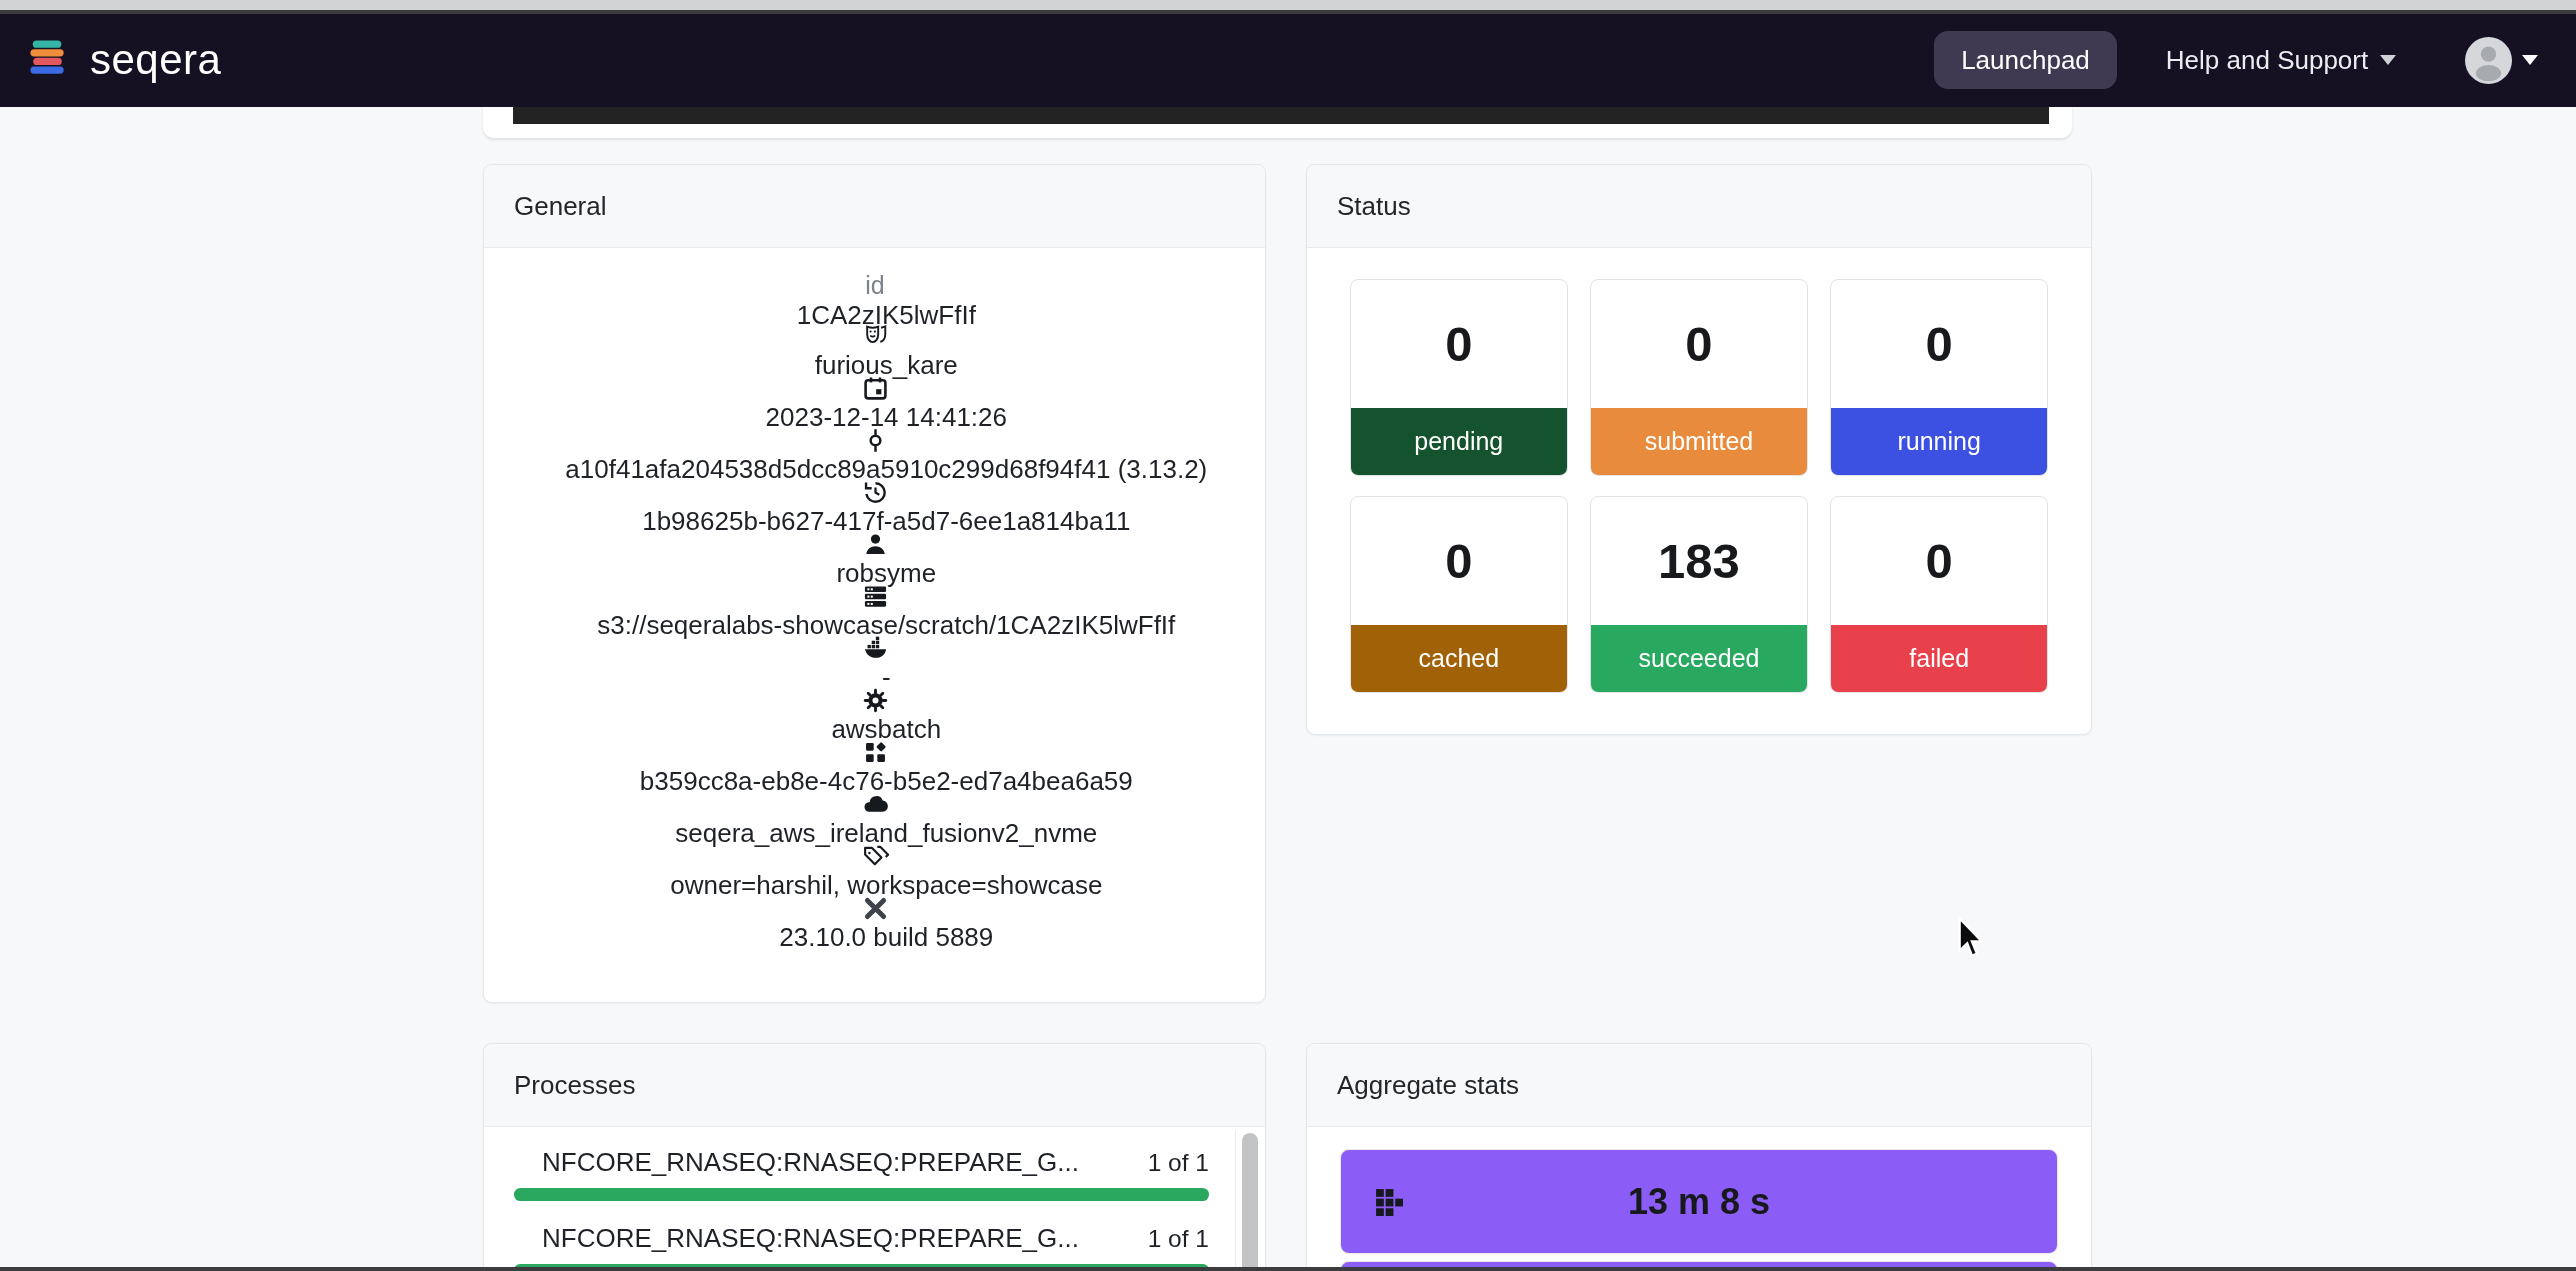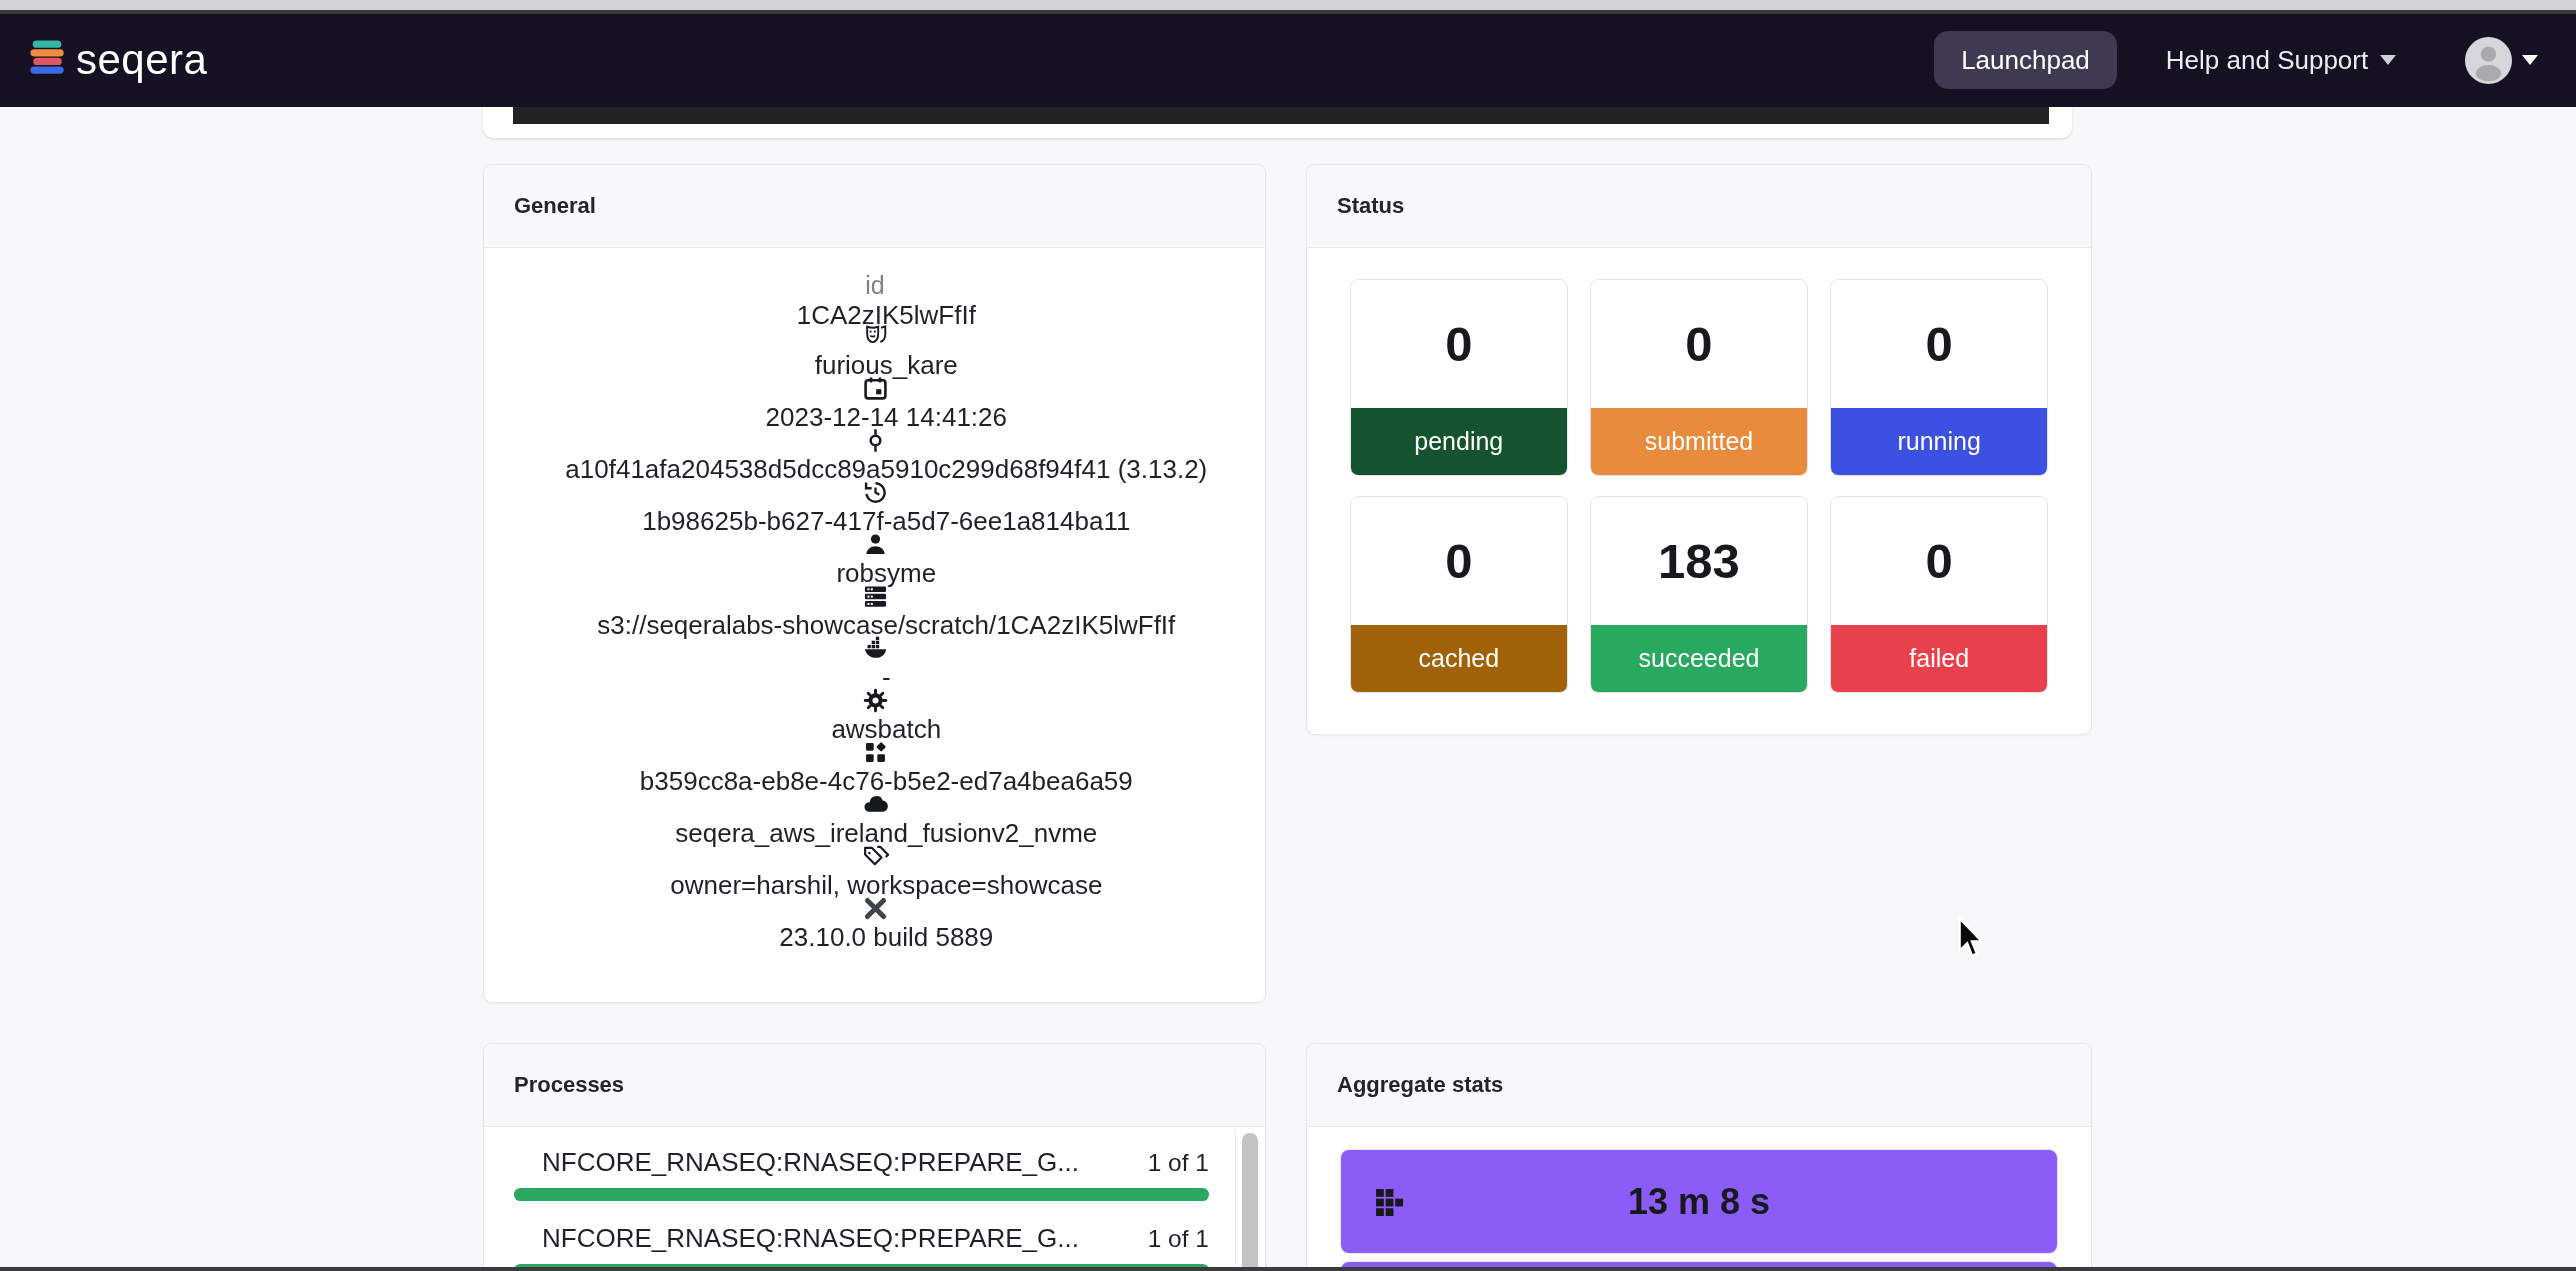--- a/index.html
+++ b/index.html
@@ -5,40 +5,40 @@
   * { margin:0; padding:0; box-sizing:border-box; }
   html,body { width:2576px; height:1272px; overflow:hidden; }
   body { position:relative; font-family:"Liberation Sans", sans-serif; background:#f6f8fa; }
 
   .window-strip { position:absolute; left:0; top:0; width:100%; height:10px; background:#d2d3d5; }
   .window-line  { position:absolute; left:0; top:10px; width:100%; height:3.6px; background:#3a393c; }
   .bottom-strip { position:absolute; left:0; bottom:0; width:100%; height:5.4px; background:#3c3c3e; z-index:50; }
 
   .navbar { position:absolute; left:0; top:13.6px; width:100%; height:93px; background:#151022;
             display:flex; align-items:center; padding:0 38px 0 29px; z-index:10; }
-  .brand { display:flex; align-items:center; gap:9px; margin-right:auto; }
+  .brand { display:flex; align-items:center; gap:23px; margin-right:auto; }
   .brand-icon svg { display:block; }
   .brand-text { color:#ffffff; font-size:42px; font-weight:500; letter-spacing:0.5px; }
   .launchpad-btn { background:#3f3a52; color:#fff; font-size:26px; height:58px; padding:0 27px;
                    border:none; border-radius:14px; display:flex; align-items:center; cursor:pointer; }
   .help { display:flex; align-items:center; gap:11.8px; color:#ecedf0; font-size:26px; margin-left:49px; cursor:pointer; }
   .caret { width:0; height:0; border-left:8.2px solid transparent; border-right:8.2px solid transparent; border-top:10px solid #cfd1d6; }
   .avatar-wrap { display:flex; align-items:center; gap:10px; margin-left:69px; cursor:pointer; }
   .avatar { width:47px; height:47px; }
   .avatar svg { display:block; }
   .avatar-wrap .caret { border-top-color:#ffffff; }
 
   .header-card { position:absolute; left:483px; top:107px; width:1589px; height:31px; background:#ffffff;
                  border-radius:0 0 11px 11px; box-shadow:0 1.8px 2.7px rgba(20,24,30,.10); }
   .dark-bar { position:absolute; left:30px; top:0; width:1536px; height:17px; background:#232324; }
 
   .card { position:absolute; background:#ffffff; border:0.9px solid #e4e7ea; border-radius:9px;
           box-shadow:0 0.9px 1.8px rgba(25,30,36,.05); }
   .card-header { height:83px; display:flex; align-items:center; padding:0 30px; background:#f7f8fa;
-                 border-bottom:0.9px solid #e9ebee; border-radius:9px 9px 0 0; font-size:22px; color:#22262b;font-weight:bold; }
+                 border-bottom:0.9px solid #e9ebee; border-radius:9px 9px 0 0; font-size:26px; color:#22262b; }
 
   #general-card { left:483px; top:164px; width:783px; height:839px; }
   .g-body { padding:22.6px 36px 0 37px; }
   .g-row { height:52px; display:flex; align-items:center;flex-direction:column; }
   .g-icon { width:31px; display:flex; justify-content:center; align-items:center; }
   .g-icon svg { width:27px; height:27px; }
   .id-txt { font-size:25px; color:#7b838b; }
   .g-value { margin-left:22.6px; font-size:26px; color:#1e2227; white-space:nowrap; }
 
   #status-card { left:1306px; top:164px; width:786px; height:571px; }

